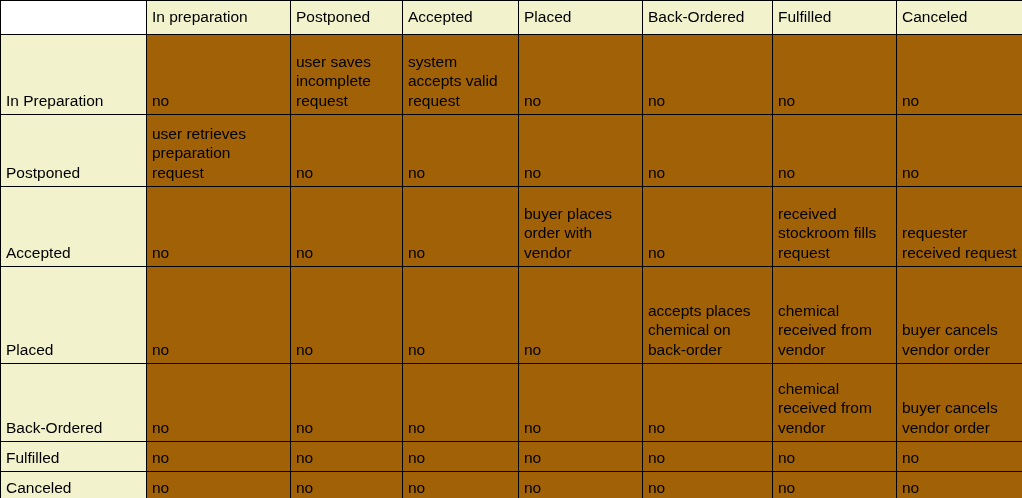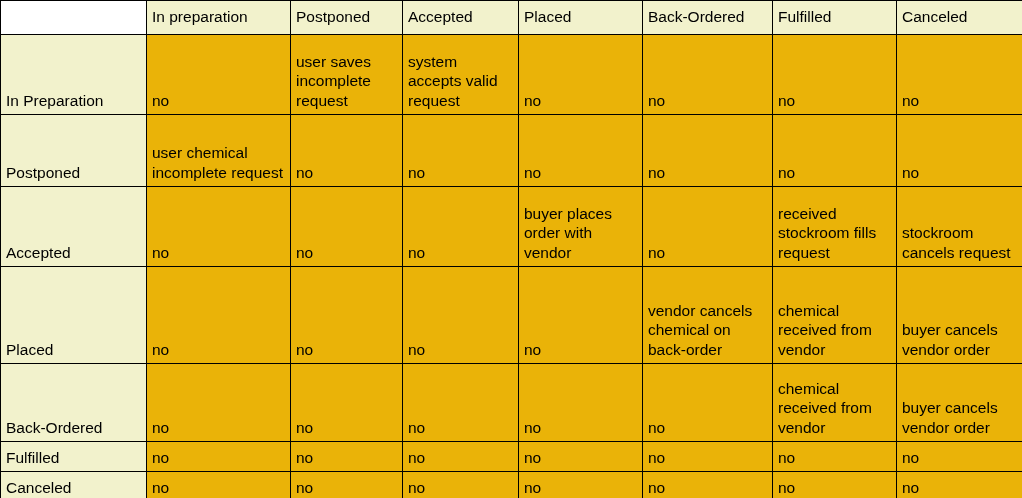--- a/index.html
+++ b/index.html
@@ -40,21 +40,21 @@
   #state-table thead td.corner-cell {
     background: #ffffff;
   }
   
   #state-table tbody td.row-label {
     background: #f2f2cc;
     vertical-align: bottom;
   }
   
   #state-table tbody td.value-cell {
-    background: #eab308;
+    background: #a16207;
     margin-top: 27px;
   }
   
   col.c0 { width: 146px; }
   col.c1 { width: 144px; }
   col.c2 { width: 112px; }
   col.c3 { width: 116px; }
   col.c4 { width: 124px; }
   col.c5 { width: 130px; }
   col.c6 { width: 124px; }
@@ -101,45 +101,45 @@
       <td class="value-cell">no</td>
       <td class="value-cell">user saves incomplete request</td>
       <td class="value-cell">system accepts valid request</td>
       <td class="value-cell">no</td>
       <td class="value-cell">no</td>
       <td class="value-cell">no</td>
       <td class="value-cell">no</td>
     </tr>
     <tr class="r-1">
       <td class="row-label">Postponed</td>
-      <td class="value-cell">user chemical incomplete request</td>
+      <td class="value-cell">user retrieves preparation request</td>
       <td class="value-cell">no</td>
       <td class="value-cell">no</td>
       <td class="value-cell">no</td>
       <td class="value-cell">no</td>
       <td class="value-cell">no</td>
       <td class="value-cell">no</td>
     </tr>
     <tr class="r-2">
       <td class="row-label">Accepted</td>
       <td class="value-cell">no</td>
       <td class="value-cell">no</td>
       <td class="value-cell">no</td>
       <td class="value-cell">buyer places order with vendor</td>
       <td class="value-cell">no</td>
       <td class="value-cell">received stockroom fills request</td>
-      <td class="value-cell">stockroom cancels request</td>
+      <td class="value-cell">requester received request</td>
     </tr>
     <tr class="r-3">
       <td class="row-label">Placed</td>
       <td class="value-cell">no</td>
       <td class="value-cell">no</td>
       <td class="value-cell">no</td>
       <td class="value-cell">no</td>
-      <td class="value-cell">vendor cancels chemical on back-order</td>
+      <td class="value-cell">accepts places chemical on back-order</td>
       <td class="value-cell">chemical received from vendor</td>
       <td class="value-cell">buyer cancels vendor order</td>
     </tr>
     <tr class="r-4">
       <td class="row-label">Back-Ordered</td>
       <td class="value-cell">no</td>
       <td class="value-cell">no</td>
       <td class="value-cell">no</td>
       <td class="value-cell">no</td>
       <td class="value-cell">no</td>

